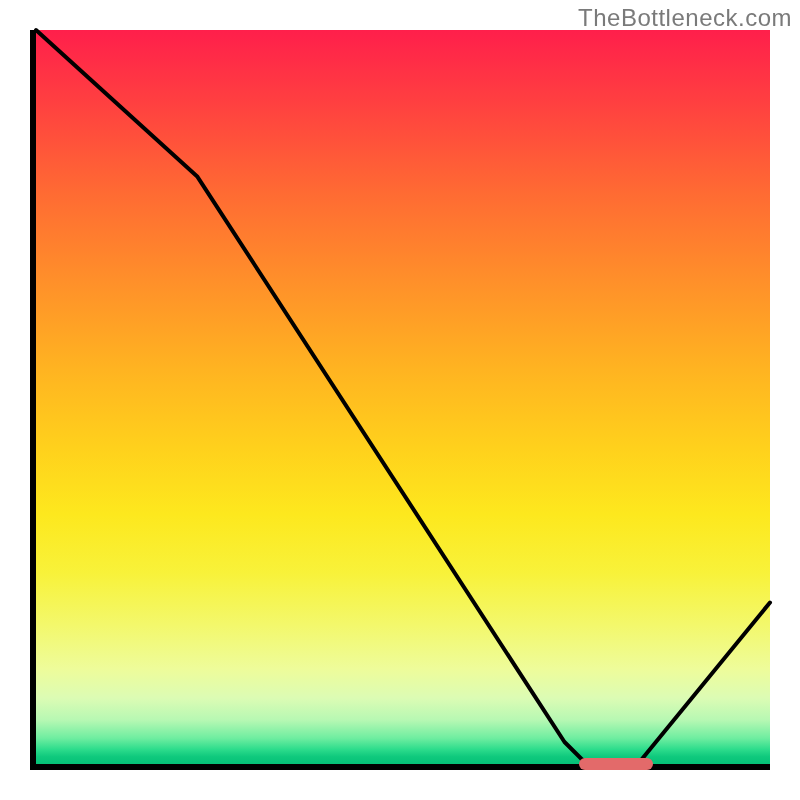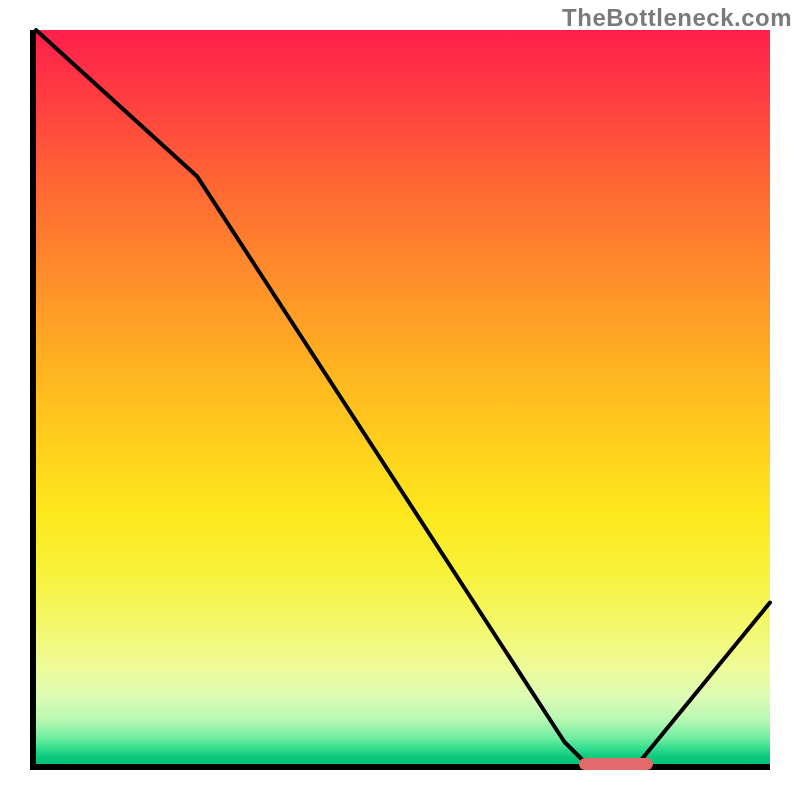--- a/index.html
+++ b/index.html
@@ -14,21 +14,21 @@
     position: relative;
     width: 800px;
     height: 800px;
   }
   .watermark {
     position: absolute;
     top: 4px;
     right: 8px;
     font-family: Arial, Helvetica, sans-serif;
     font-size: 24px;
-    font-weight: bold;
+    font-weight: normal;
     color: #7a7a7a;
     letter-spacing: 0.5px;
     user-select: none;
   }
   .plot-area {
     position: absolute;
     left: 30px;
     top: 30px;
     width: 740px;
     height: 740px;

